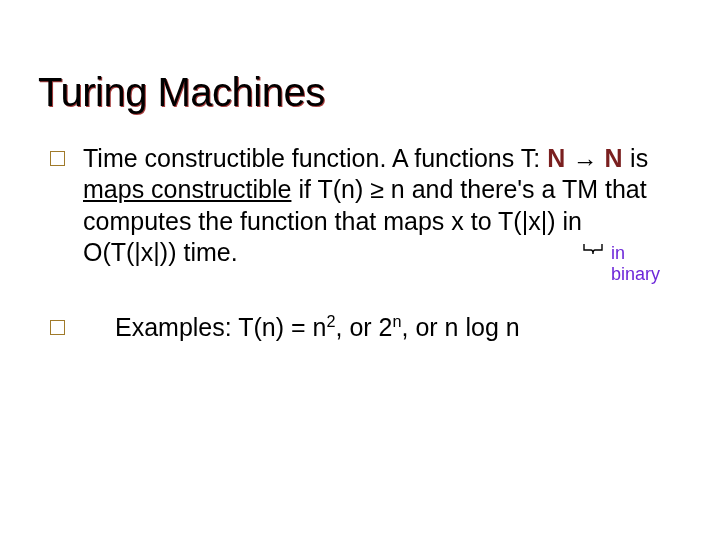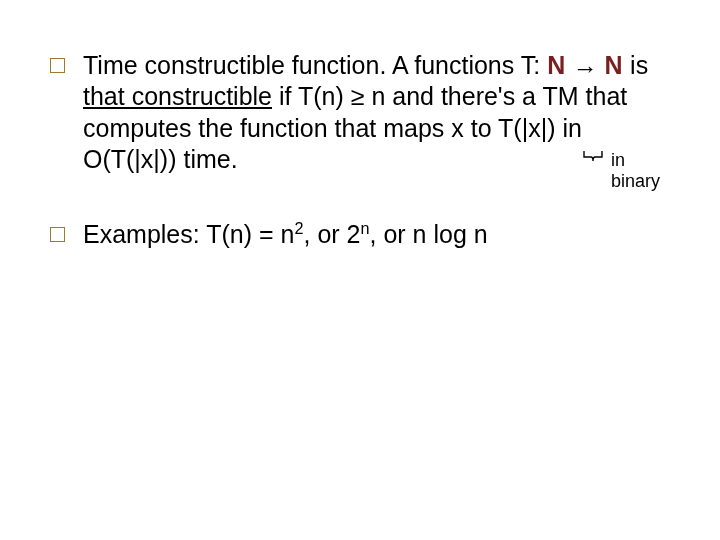--- a/index.html
+++ b/index.html
@@ -46,51 +46,52 @@
     color: #000;
     position: relative;
   }
   .nat { color: #7a1f1f; font-weight: 600; letter-spacing: 0.5px; }
   .under { text-decoration: underline; }
   .arrow { font-family: 'Arial', sans-serif; }
   .sup { vertical-align: super; font-size: 0.65em; line-height: 0; }
   .note {
     position: absolute;
     font-size: 18px;
-    color: #000000;
+    color: #6d28d9;
     line-height: 1.15;
   }
   .brace-svg {
     position: absolute;
   }
 </style>
 </head>
 <body>
 
 <div class="slide">
+  <h1 class="title">Turing Machines</h1>
 
   <div class="body">
 
     <div class="point">
       <span class="bullet"></span>
       <div class="text">
         <span>Time constructible function.</span><span>  A functions T:  </span><span class="nat">N</span> <span class="arrow">→</span>
-        <span class="nat">N</span><span> is </span><span class="under">that constructible</span><span> if T(n) ≥ n and there's a TM that computes the function that maps x to T(|x|) in O(T(|x|)) time.</span>
+        <span class="nat">N</span><span> is </span><span class="under">maps constructible</span><span> if T(n) ≥ n and there's a TM that computes the function that maps x to T(|x|) in O(T(|x|)) time.</span>
 
         <svg class="brace-svg" style="left:500px; top:100px;" width="20" height="14">
           <path d="M1 1 L1 7 L8 7 Q10 7 10 11 Q10 7 12 7 L19 7 L19 1" fill="none" stroke="#000" stroke-width="1.4"></path>
         </svg>
         <div class="note" style="left:528px; top:100px;">
           <span>in</span><br>
           <span>binary</span>
         </div>
       </div>
     </div>
 
-    <div class="point" style="margin-top:44px;">
+    <div class="point" style="margin-top:44px;gap:32px;">
       <span class="bullet"></span>
       <div class="text">
         <span>Examples:  T(n) = n</span><span class="sup">2</span><span>, or 2</span><span class="sup">n</span><span>, or n log n</span>
       </div>
     </div>
 
   </div>
 </div>
 
 </body></html>

